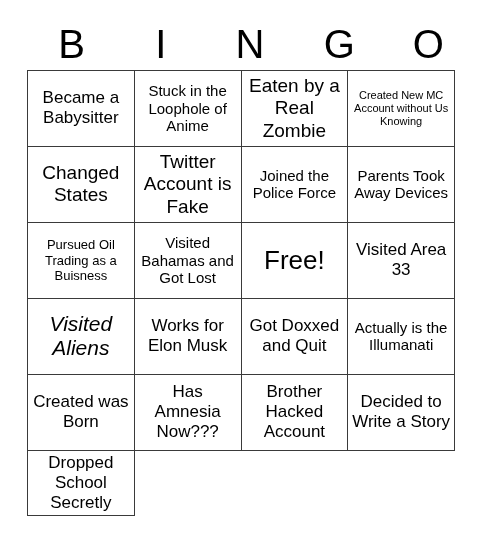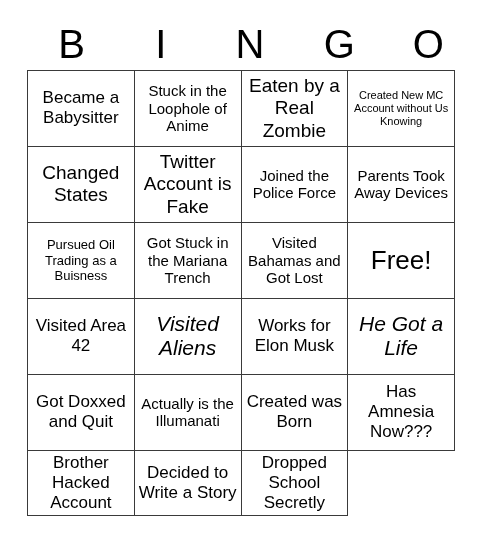--- a/index.html
+++ b/index.html
@@ -117,39 +117,33 @@
       <div class="cell">
         <span class="cell-text fs-md">Joined the Police Force</span>
       </div>
       <div class="cell">
         <span class="cell-text fs-md">Parents Took Away Devices</span>
       </div>
       <div class="cell">
         <span class="cell-text fs-sm">Pursued Oil Trading as a Buisness</span>
       </div>
       <div class="cell">
-        <span class="cell-text fs-md">Got Stuck in the Mariana Trench</span>
-      </div>
-      <div class="cell">
         <span class="cell-text fs-md">Visited Bahamas and Got Lost</span>
       </div>
       <div class="cell">
         <span class="cell-text fs-free">Free!</span>
       </div>
       <div class="cell">
-        <span class="cell-text fs-lg">Visited Area 42</span>
+        <span class="cell-text fs-lg">Visited Area 33</span>
       </div>
       <div class="cell">
         <span class="cell-text fs-xxl">Visited Aliens</span>
       </div>
       <div class="cell">
         <span class="cell-text fs-lg">Works for Elon Musk</span>
-      </div>
-      <div class="cell">
-        <span class="cell-text fs-xxl">He Got a Life</span>
       </div>
       <div class="cell">
         <span class="cell-text fs-lg">Got Doxxed and Quit</span>
       </div>
       <div class="cell">
         <span class="cell-text fs-md">Actually is the Illumanati</span>
       </div>
       <div class="cell">
         <span class="cell-text fs-lg">Created was Born</span>
       </div>

